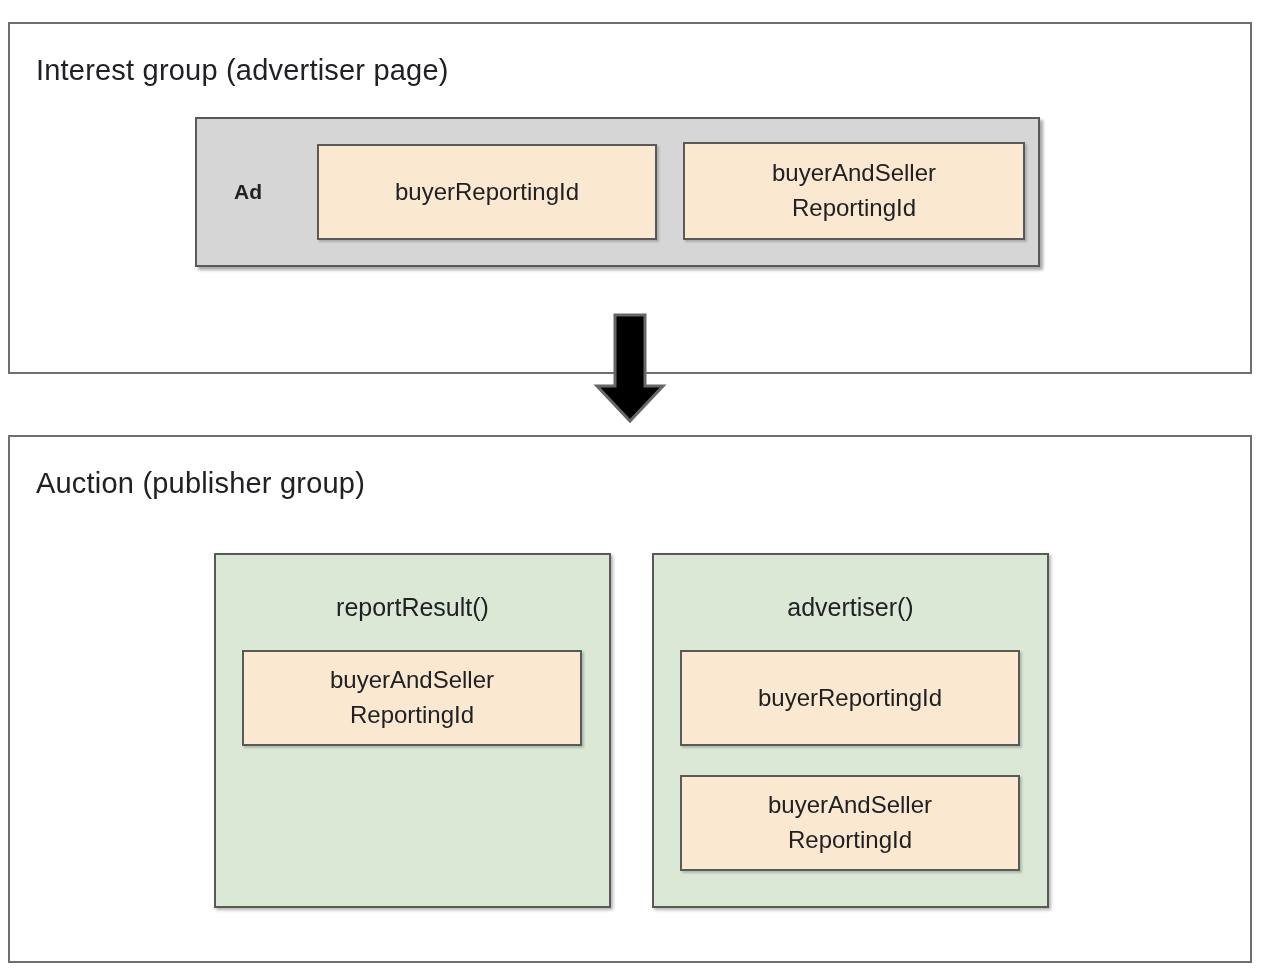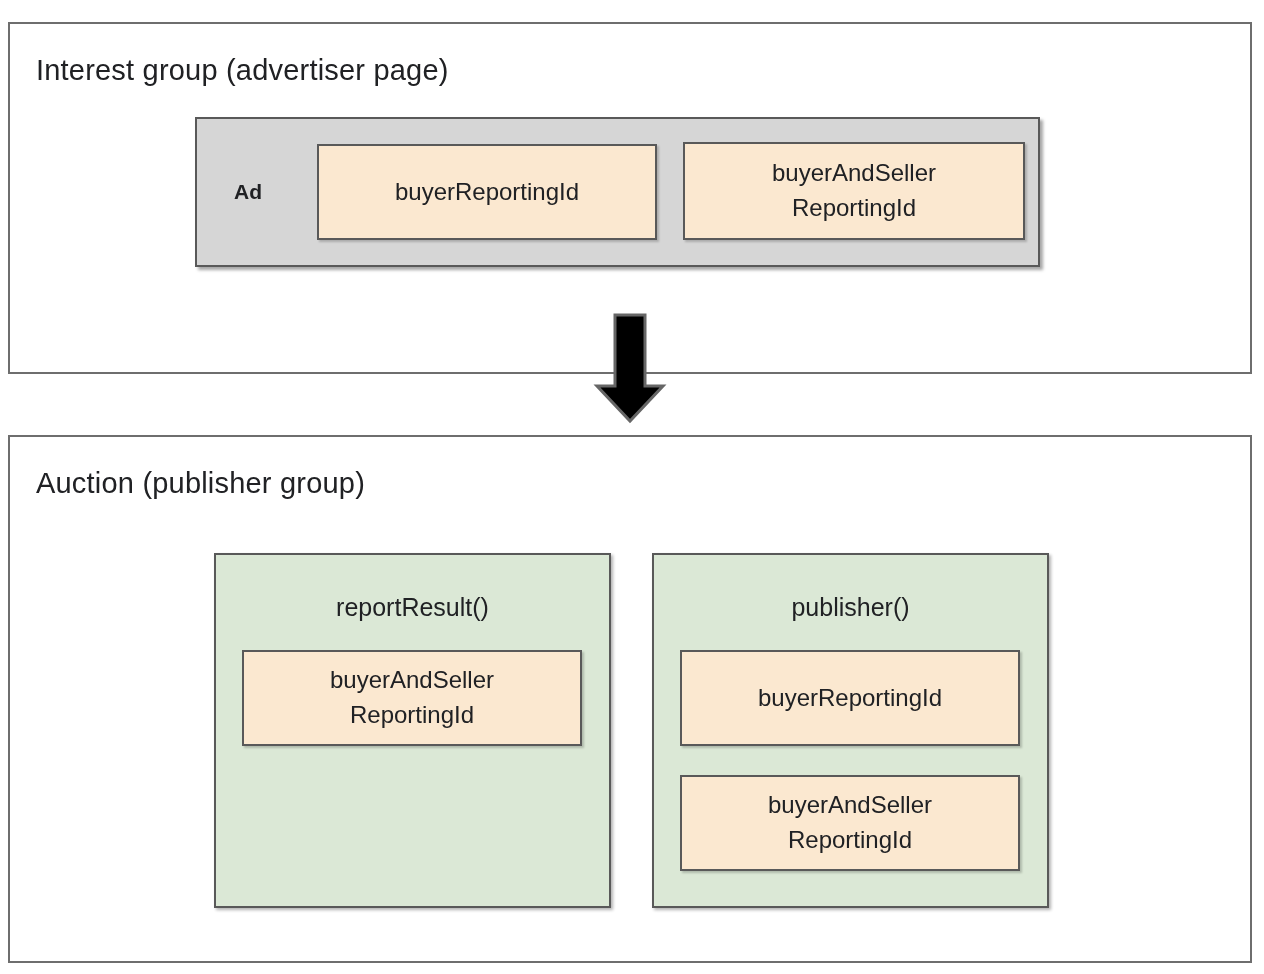--- a/index.html
+++ b/index.html
@@ -123,20 +123,20 @@
   <div class="section" id="section-auction">
     <div class="section-title">Auction (publisher group)</div>
 
     <div class="func-box" id="report-result-box">
       <div class="func-title">reportResult()</div>
       <div class="field func-field-1">buyerAndSeller
 ReportingId</div>
     </div>
 
     <div class="func-box" id="report-win-box">
-      <div class="func-title">publisher()</div>
+      <div class="func-title">advertiser()</div>
       <div class="field func-field-1">buyerReportingId</div>
       <div class="field func-field-2">buyerAndSeller
 ReportingId</div>
     </div>
   </div>
 
 </div>
 
 </body></html>

